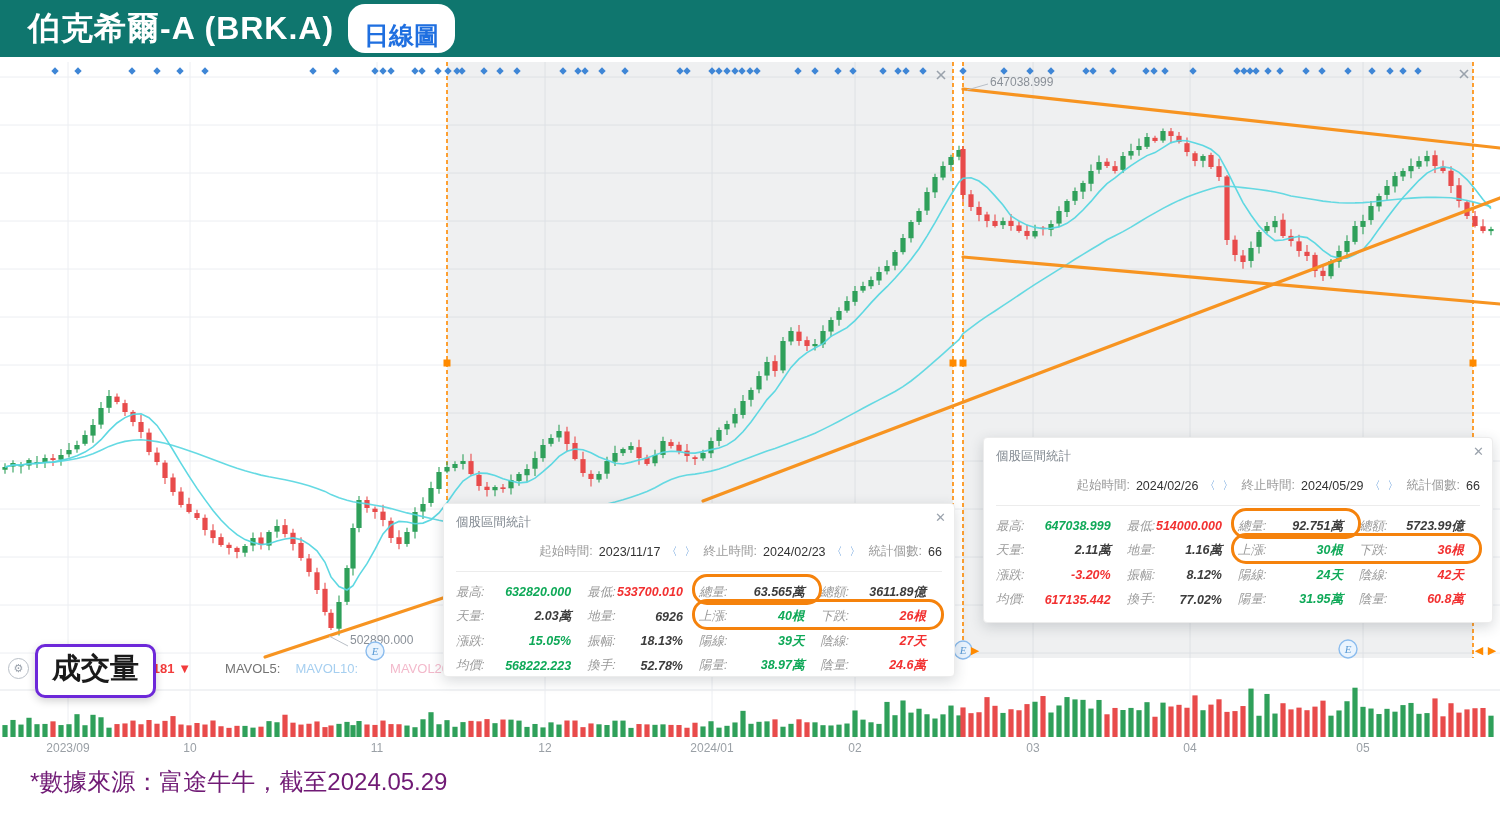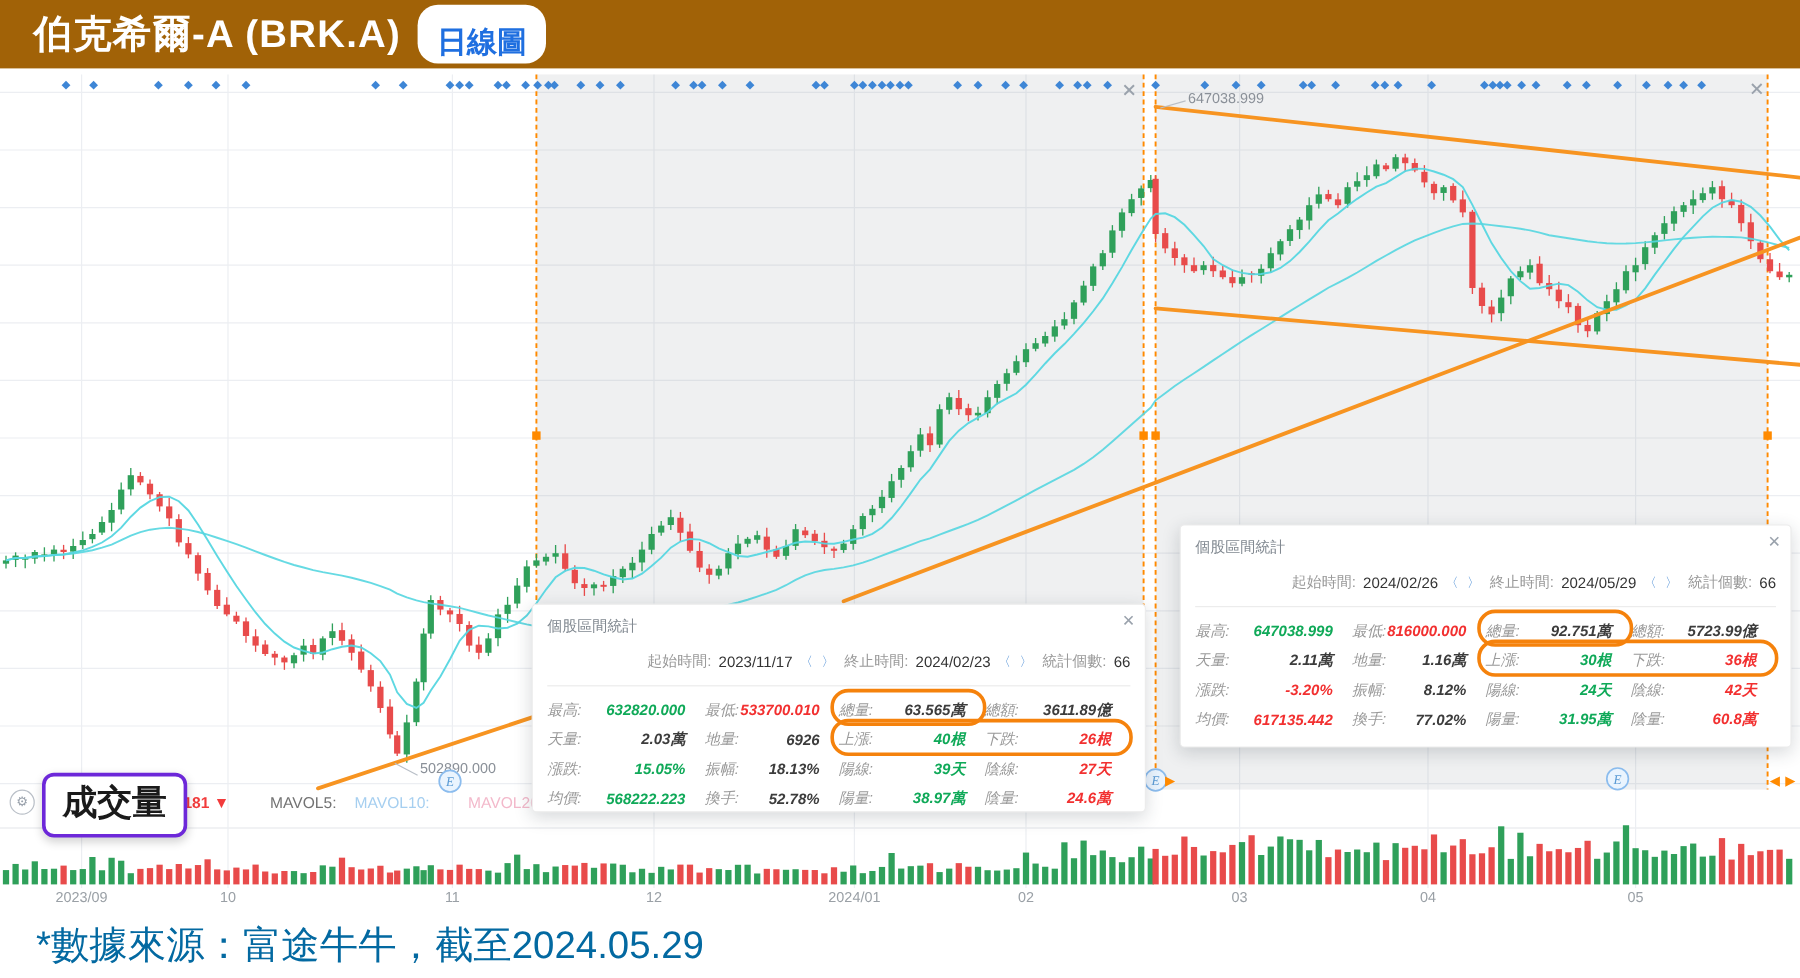--- a/index.html
+++ b/index.html
@@ -37,28 +37,28 @@
   .p-div{height:1px;background:#ececec;margin:11px 0 8px;}
   .p-grid{position:relative;}
   .p-row{display:grid;grid-template-columns:27% 23% 25% 25%;}
   .p-cell{display:flex;justify-content:space-between;padding-right:16px;height:24.5px;
           align-items:center;font-style:italic;}
   .p-cell .lbl{color:#999;}
   .p-cell .val{font-weight:bold;}
   .vg{color:#0fa958;} .vr{color:#f23030;} .vk{color:#3c3c3c;}
   .hl{position:absolute;border:3px solid #f5820c;border-radius:15px;z-index:5;}
   
-  .footer{position:absolute;left:30px;top:766px;font-size:32px;color:#0369a1;z-index:2;}
+  .footer{position:absolute;left:30px;top:766px;font-size:24px;color:#701a75;z-index:2;}
 </style>
 </head>
 <body>
 
 <div class="stage">
 
-  <div class="hdr" style="background: #a16207;">
+  <div class="hdr" style="background: #0f766e;">
     <span class="hdr-title">伯克希爾-A (BRK.A)</span>
     <span class="hdr-badge" style="color: rgb(31, 111, 224);">日線圖</span>
   </div>
 
   <svg class="chart" id="chart" width="1500" height="815">
       <g>
         <line x1="0" y1="77" x2="1500" y2="77" stroke="#eceef2" stroke-width="1"></line>
         <line x1="0" y1="125" x2="1500" y2="125" stroke="#eceef2" stroke-width="1"></line>
         <line x1="0" y1="173" x2="1500" y2="173" stroke="#eceef2" stroke-width="1"></line>
         <line x1="0" y1="221" x2="1500" y2="221" stroke="#eceef2" stroke-width="1"></line>
@@ -902,21 +902,21 @@
         </div>
         <div class="p-div"></div>
         <div class="p-grid">
           <div class="p-row">
             <div class="p-cell">
               <span class="lbl">最高:</span>
               <span class="val vg">647038.999</span>
             </div>
             <div class="p-cell">
               <span class="lbl">最低:</span>
-              <span class="val vr">816000.000</span>
+              <span class="val vr">514000.000</span>
             </div>
             <div class="p-cell">
               <span class="lbl">總量:</span>
               <span class="val vk">92.751萬</span>
             </div>
             <div class="p-cell">
               <span class="lbl">總額:</span>
               <span class="val vk">5723.99億</span>
             </div>
           </div>

